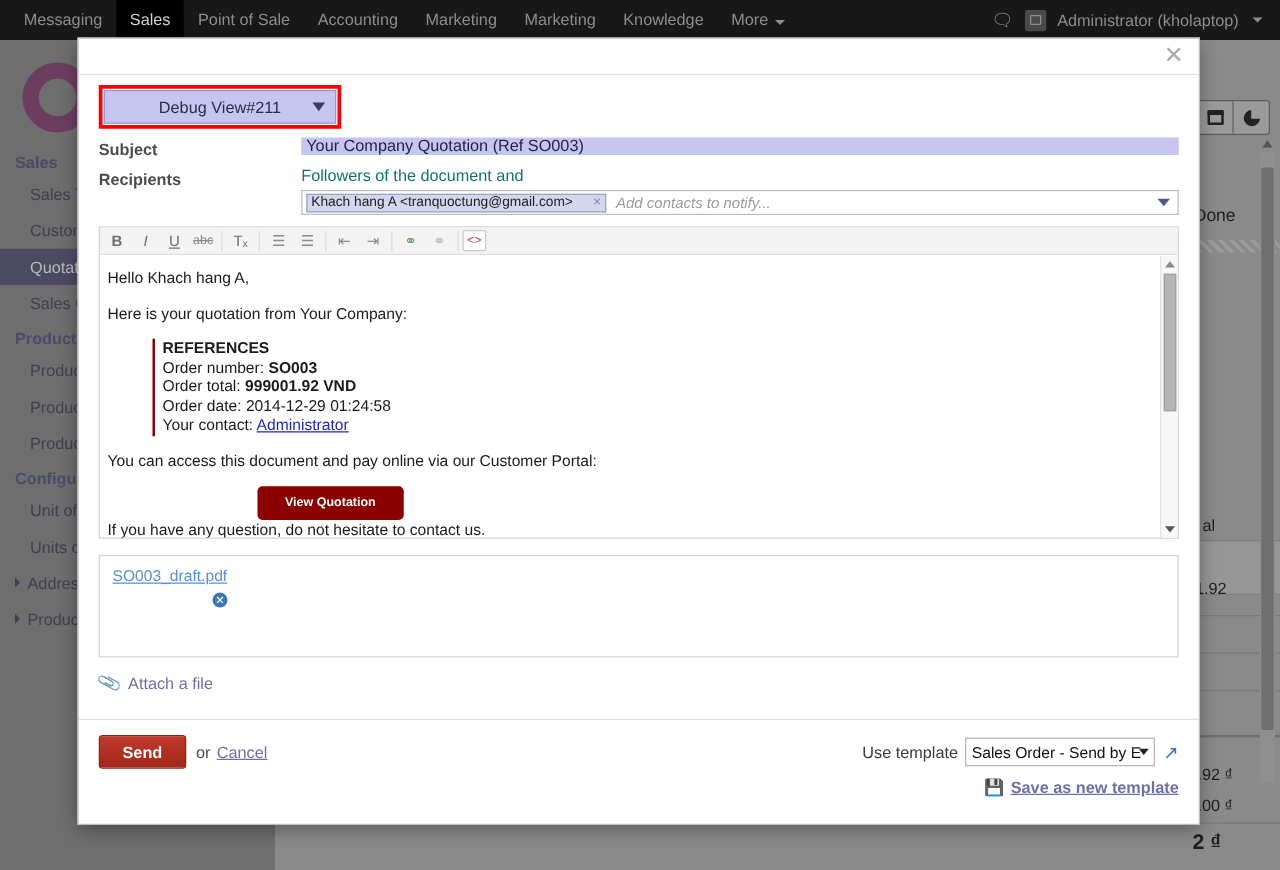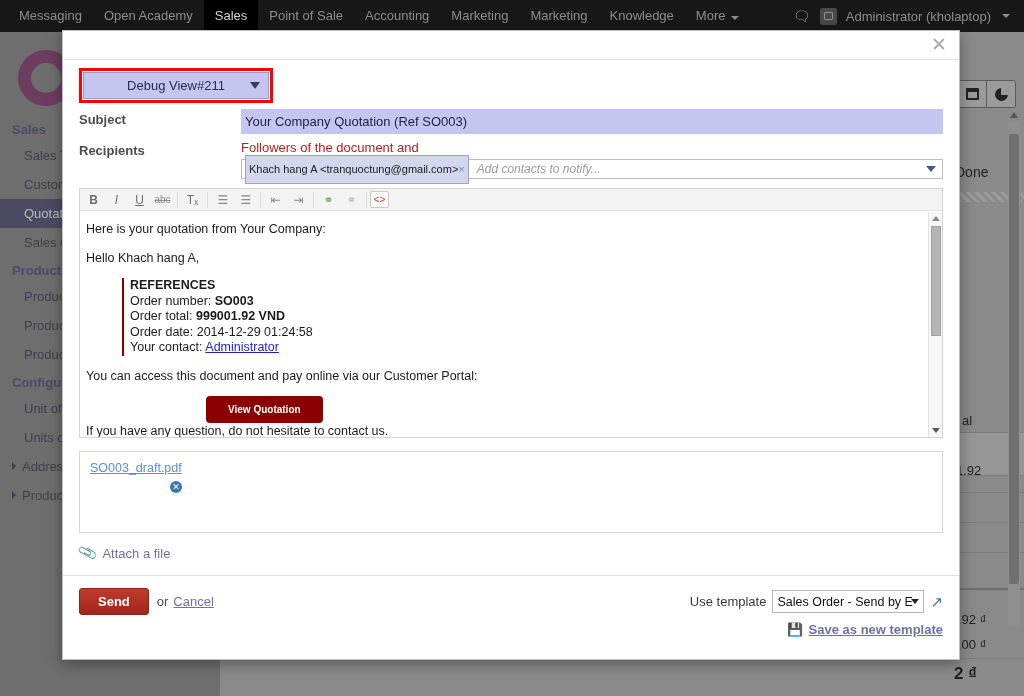--- a/index.html
+++ b/index.html
@@ -200,47 +200,47 @@
   .frow { display: flex; align-items: flex-start; margin-bottom: 6px; }
   .flabel {
     width: 162px;
     font-weight: bold;
     color: #4c4c4c;
     font-size: 13px;
     padding-top: 3px;
   }
   .fbody { flex: 1; }
   #subject-input {
-    width: 100%; height: 25px;
+    width: 100%; height: 14px;
     background: #c5c5f0;
     border: none;
     color: #22224a;
     font-size: 13px;
     padding: 2px 4px;
     line-height: 16px;
   }
-  #recip-note { color: #b91c1c; font-size: 13px; padding-bottom: 4px; }
+  #recip-note { color: #0f766e; font-size: 13px; padding-bottom: 4px; }
   #recip-box {
     width: 100%; height: 20px;
     border: 1px solid #bdbdbd;
     background: #fff;
     display: flex; align-items: center;
     padding: 0 3px;
     position: relative;
   }
   .tag {
     background: #d2d7ee;
     border: 1px solid #9aa3c8;
     color: #222;
     font-size: 11px;
     padding: 0 3px;
-    height: 29px;
+    height: 15px;
     line-height: 14px;
     display: flex; align-items: center;
-    gap: 0;
+    gap: 16px;
     white-space: nowrap;
   }
   .tag .x { color: #7b86b5; font-size: 11px; }
   #recip-placeholder {
     color: #9a9a9a;
     font-style: italic;
     font-size: 12px;
     margin-left: 8px;
   }
   #recip-caret {
@@ -407,21 +407,20 @@
   #save-tmpl-link { color: #6f6fa8; font-size: 13px; font-weight: bold; }
   .disk-icon { color: #3b76b8; font-size: 13px; }
 </style>
 </head>
 <body>
 
 <div id="app-backdrop">
 
   <div id="topbar">
     <div class="nav-item">Messaging</div>
-    <div class="nav-item">Open Academy</div>
     <div class="nav-item active">Sales</div>
     <div class="nav-item">Point of Sale</div>
     <div class="nav-item">Accounting</div>
     <div class="nav-item">Marketing</div>
     <div class="nav-item">Marketing</div>
     <div class="nav-item">Knowledge</div>
     <div class="nav-item">
       <span>More</span>
       <span class="caret-down"></span>
     </div>
@@ -534,22 +533,22 @@
         <div class="tb-btn glyph-indent">⇤</div>
         <div class="tb-btn glyph-indent">⇥</div>
         <div class="tb-sep"></div>
         <div class="tb-btn glyph-link">⚭</div>
         <div class="tb-btn glyph-link" style="color:#b9b9b9;">⚭</div>
         <div class="tb-sep"></div>
         <div class="tb-btn sourcebtn">&lt;&gt;</div>
       </div>
 
       <div id="editor-body">
+        <p>Hello Khach hang A,</p>
         <p>Here is your quotation from Your Company:</p>
-        <p>Hello Khach hang A,</p>
         <div id="ref-block">
           <div><b>REFERENCES</b></div>
           <div><span>Order number: </span><b>SO003</b></div>
           <div><span>Order total: </span><b>999001.92 VND</b></div>
           <div><span>Order date: </span><span>2014-12-29 01:24:58</span></div>
           <div><span>Your contact: </span><a class="admin-link" href="#">Administrator</a></div>
         </div>
         <p>You can access this document and pay online via our Customer Portal:</p>
         <div><span id="view-quote-btn">View Quotation</span></div>
         <p id="tail-text">If you have any question, do not hesitate to contact us.</p>

